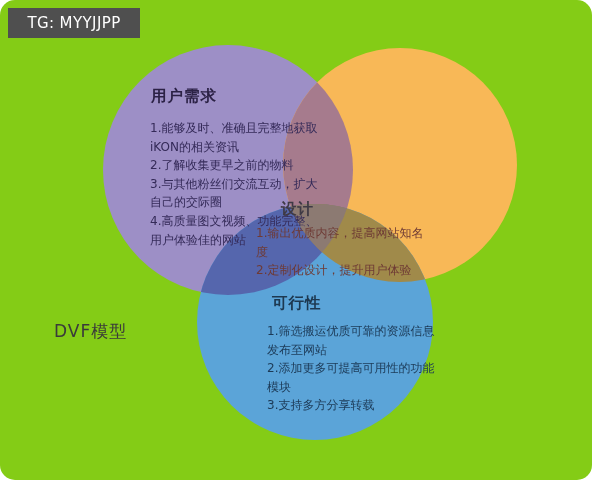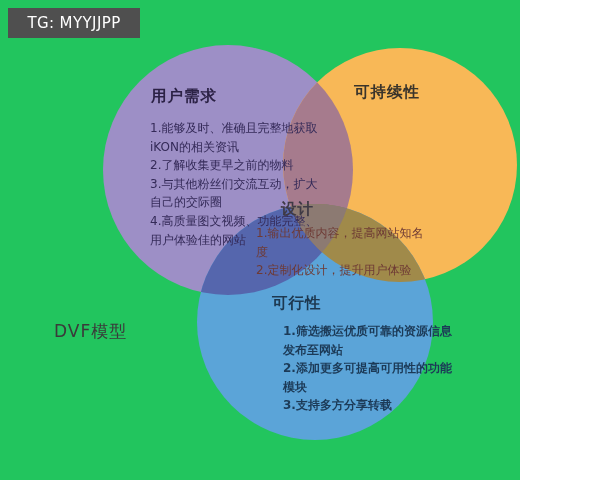--- a/index.html
+++ b/index.html
@@ -1,37 +1,38 @@
 <!DOCTYPE html>
 <html><head>
 <meta charset="utf-8">
 <style>
   html,body{margin:0;padding:0;background:#ffffff;}
   .stage{
-    position:relative;width:520px;height:480px;background:#22c55e;overflow:hidden;
+    position:relative;width:592px;height:480px;background:#84cc16;overflow:hidden;
     font-family:"DejaVu Sans","Liberation Sans",sans-serif;
+    border-radius:15px;
   }
   .venn-svg{position:absolute;left:0;top:0;}
   .badge{
     position:absolute;background:#4f4f4f;color:#ffffff;
     display:flex;align-items:center;justify-content:center;
   }
   .badge--header{left:8px;top:8px;width:132px;height:30px;font-size:15px;letter-spacing:.4px;}
   .badge--footer{left:391px;top:444px;width:202px;height:28px;font-size:14.5px;}
   .model-label{position:absolute;left:54px;top:320px;font-size:17px;font-weight:normal;color:#3a3a3a;letter-spacing:1px;}
   .circle-title{position:absolute;font-weight:bold;font-size:15.5px;letter-spacing:1px;}
   .circle-body{position:absolute;font-size:12px;line-height:1.55;white-space:pre-line;margin-left:34px;}
   .t-user{left:151px;top:86px;color:#2b2145;}
   .b-user{left:116px;top:119px;width:170px;color:#342a58;}
   .t-sustain{left:354px;top:82px;color:#3a342b;}
   .b-sustain{left:337px;top:115px;width:178px;color:#4d4130;}
   .t-center{left:281px;top:199px;color:#3f3a45;}
   .b-center{left:222px;top:224px;width:178px;color:#6e3a35;}
   .t-feas{left:272px;top:293px;color:#1d3850;}
-  .b-feas{left:249px;top:322px;width:174px;color:#1c3a57;font-weight:bold;}
+  .b-feas{left:233px;top:322px;width:174px;color:#1c3a57;}
 </style>
 </head>
 <body>
 
 <div class="stage">
 
   <svg class="venn-svg" width="600" height="480" viewBox="0 0 600 480">
     <defs>
       <clipPath id="clipA">
           <circle cx="228" cy="170" r="125"></circle>
@@ -62,21 +63,20 @@
   <div class="badge badge--header">
     <span>TG: MYYJJPP</span>
   </div>
 
   <div class="circle-title t-user">用户需求</div>
   <div class="circle-body b-user">1.能够及时、准确且完整地获取iKON的相关资讯
 2.了解收集更早之前的物料
 3.与其他粉丝们交流互动，扩大自己的交际圈
 4.高质量图文视频、功能完整、用户体验佳的网站</div>
 
-  <div class="circle-title t-sustain">可持续性</div>
 
   <div class="circle-title t-center">设计</div>
   <div class="circle-body b-center">1.输出优质内容，提高网站知名度
 2.定制化设计，提升用户体验</div>
 
   <div class="circle-title t-feas">可行性</div>
   <div class="circle-body b-feas">1.筛选搬运优质可靠的资源信息发布至网站
 2.添加更多可提高可用性的功能模块
 3.支持多方分享转载</div>
 

